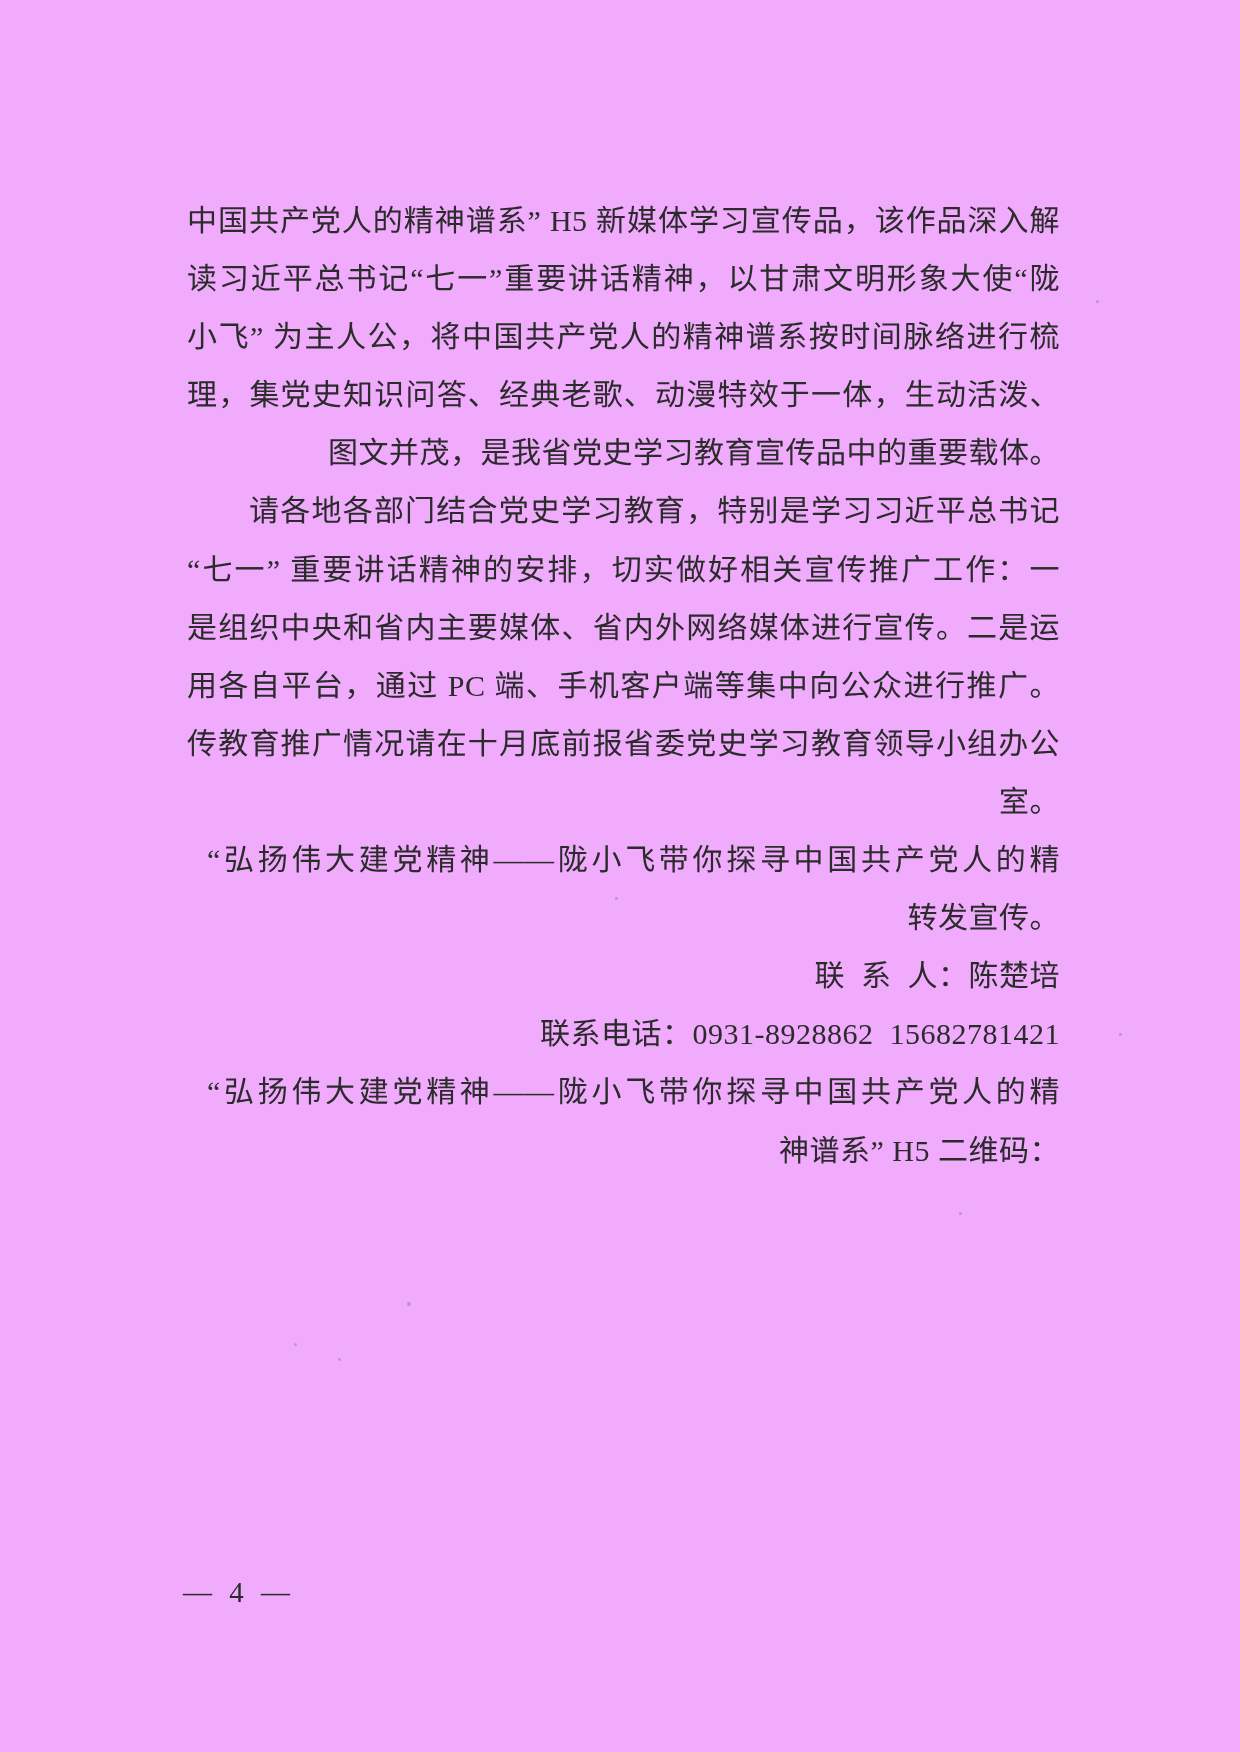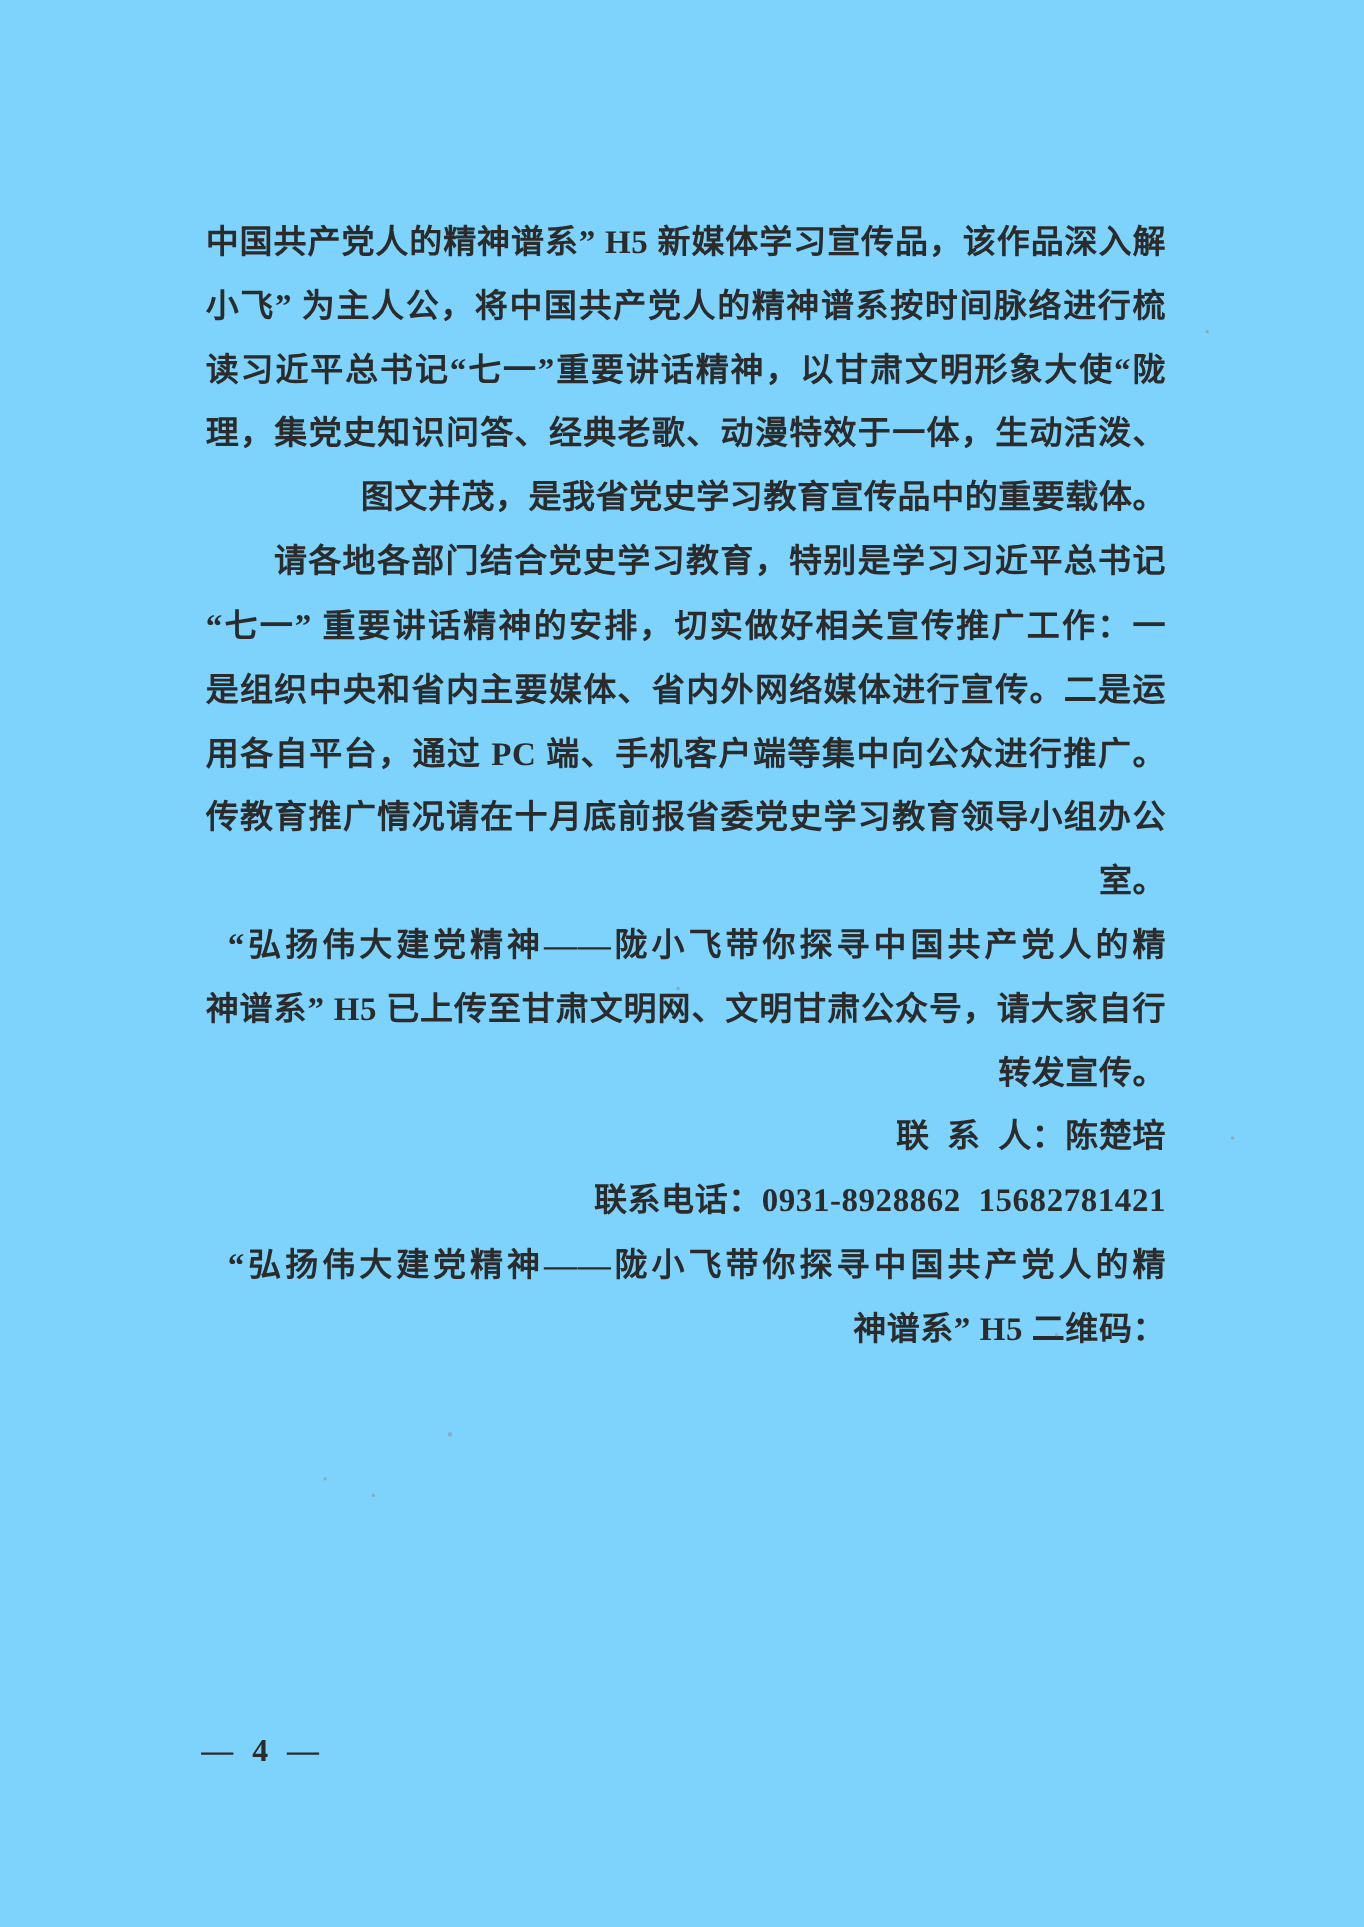--- a/index.html
+++ b/index.html
@@ -1,24 +1,23 @@
 <!DOCTYPE html>
 <html lang="zh-CN"><head>
 <meta charset="utf-8">
 <style>
   html,body{margin:0;padding:0;background:#e8e8e8;}
   .page{
     position:relative;
     width:1240px;height:1752px;
     margin:0 auto;
-    background:#7dd3fc;
+    background:#f0abfc;
     font-family:"Liberation Serif","DejaVu Serif",serif;
     color:#2b2b2b;
     overflow:hidden;
-    font-weight:bold;
   }
   .text-block{
     position:absolute;
     left:187px;top:192px;
     width:873px;
   }
   .ln{
     height:58.1px;
     line-height:58.1px;
     font-size:30px;
@@ -51,32 +50,31 @@
     opacity:.55;
   }
 </style>
 </head>
 <body>
 
 <div class="page">
 
   <div class="text-block">
     <div class="ln j">中国共产党人的精神谱系” H5 新媒体学习宣传品，该作品深入解</div>
+    <div class="ln j">读习近平总书记“七一”重要讲话精神，以甘肃文明形象大使“陇</div>
     <div class="ln j">小飞” 为主人公，将中国共产党人的精神谱系按时间脉络进行梳</div>
-    <div class="ln j">读习近平总书记“七一”重要讲话精神，以甘肃文明形象大使“陇</div>
     <div class="ln j">理，集党史知识问答、经典老歌、动漫特效于一体，生动活泼、</div>
     <div class="ln">图文并茂，是我省党史学习教育宣传品中的重要载体。</div>
     <div class="ln j ind2">请各地各部门结合党史学习教育，特别是学习习近平总书记</div>
     <div class="ln j">“七一” 重要讲话精神的安排，切实做好相关宣传推广工作：一</div>
     <div class="ln j">是组织中央和省内主要媒体、省内外网络媒体进行宣传。二是运</div>
     <div class="ln j">用各自平台，通过 PC 端、手机客户端等集中向公众进行推广。宣</div>
     <div class="ln j">传教育推广情况请在十月底前报省委党史学习教育领导小组办公</div>
     <div class="ln">室。</div>
     <div class="ln j qind">“弘扬伟大建党精神——陇小飞带你探寻中国共产党人的精</div>
-    <div class="ln j">神谱系” H5 已上传至甘肃文明网、文明甘肃公众号，请大家自行</div>
     <div class="ln">转发宣传。</div>
     <div class="ln ind1">联  系  人：陈楚培</div>
     <div class="ln ind1">联系电话：0931-8928862  15682781421</div>
     <div class="ln j qind">“弘扬伟大建党精神——陇小飞带你探寻中国共产党人的精</div>
     <div class="ln">神谱系” H5 二维码：</div>
   </div>
 
   <div class="footer">— 4 —</div>
 
   <span class="speck" style="left:991px;top:441px;width:4px;height:4px;"></span>

